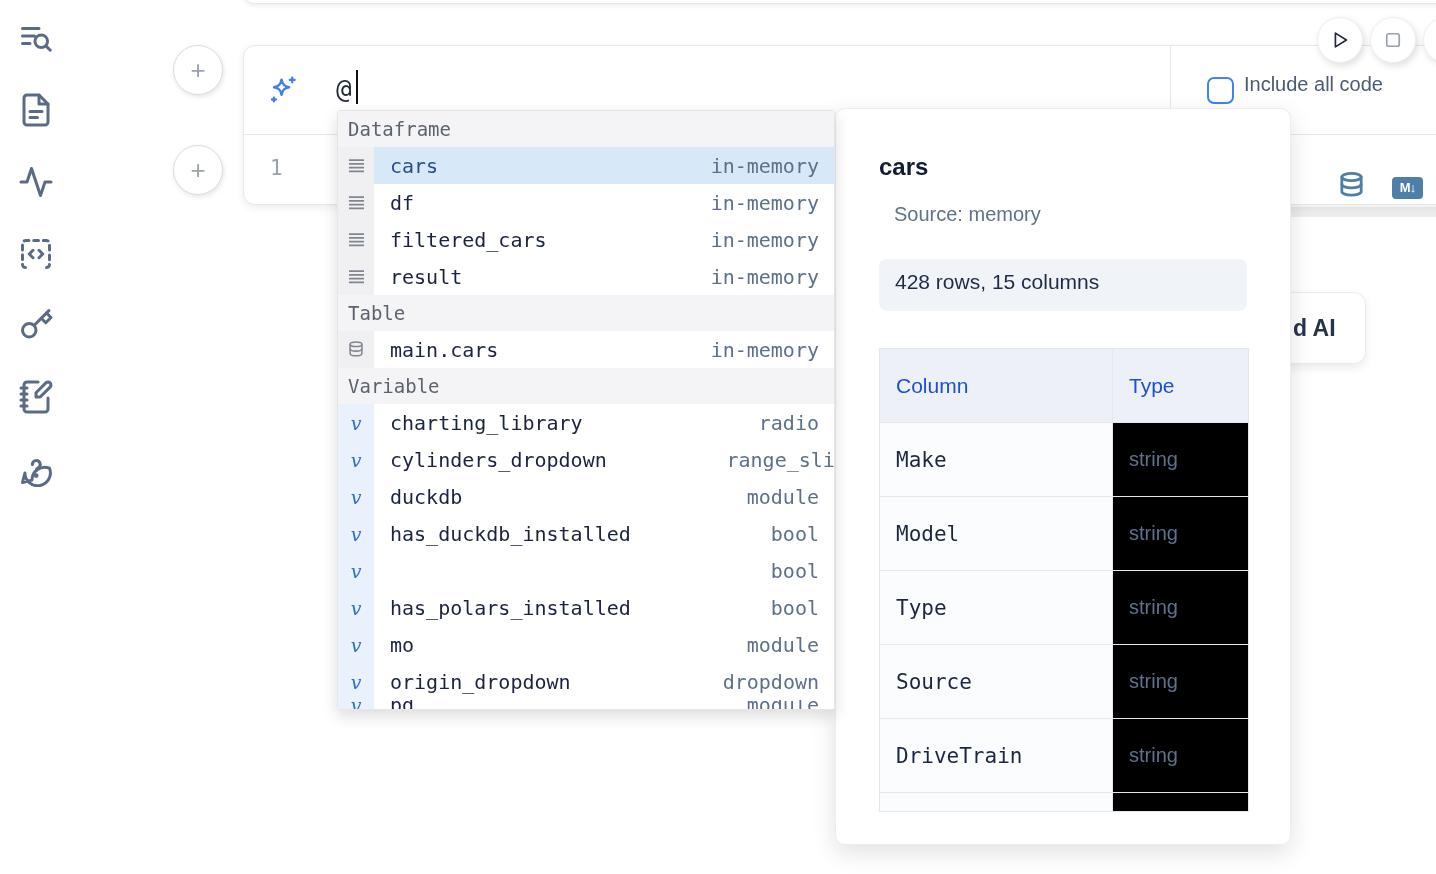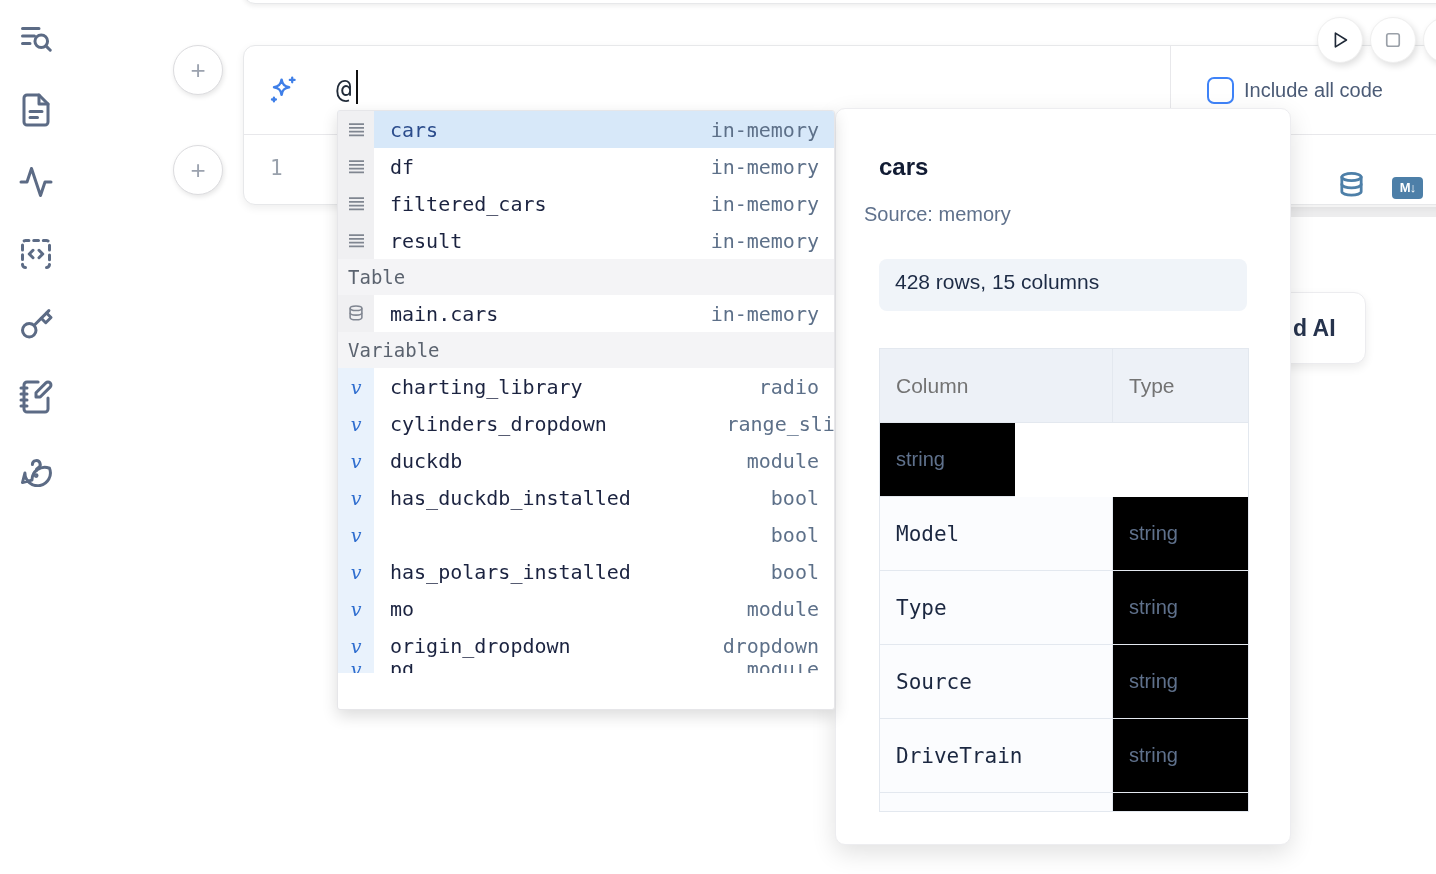--- a/index.html
+++ b/index.html
@@ -24,21 +24,21 @@
   
   .cell-card { position:absolute; left:243px; top:45px; width:1220px; height:160px; background:#fff;
     border:1px solid #e7e8ea; border-radius:12px; box-shadow:0 3px 8px rgba(0,0,0,.07); z-index:3; }
   .ai-row { position:absolute; left:0; top:0; width:100%; height:89px; border-bottom:1px solid #e8e8eb; }
   .ai-divider { position:absolute; left:926px; top:0; width:1px; height:89px; background:#e8e8eb; }
   .sparkle { position:absolute; left:22px; top:28px; width:34px; height:34px; color:#3f7fe8; }
   .ai-text { position:absolute; left:92px; top:28px; font-size:26px; color:#1f2937; }
   .caret { position:absolute; left:112px; top:24px; width:2px; height:34px; background:#111; }
   .chk { position:absolute; left:963px; top:31px; width:27px; height:27px; border:2px solid #3f83f8;
     border-radius:7px; background:#fff; cursor:pointer; }
-  .chk-label { position:absolute; left:1000px; top:33px; font-size:20px; color:#4b5b76; }
+  .chk-label { position:absolute; left:1000px; top:27px; font-size:20px; color:#4b5b76; }
   .line-no { position:absolute; left:26px; top:110px; font-size:21px; color:#99a1ac; }
   .db-icon { position:absolute; left:1093px; top:125px; width:29px; height:30px; color:#4d7fa8; cursor:pointer; }
   .md-badge { position:absolute; left:1148px; top:131px; width:31px; height:22px; background:#4d7fa8; border-radius:4px;
     color:#fff; font-size:13px; font-weight:bold; text-align:center; line-height:22px; letter-spacing:-1px; cursor:pointer; }
 
   
   .run-btn { position:absolute; width:46px; height:46px; border-radius:50%; background:#fff;
     border:1px solid #efefef; box-shadow:2px 3px 7px rgba(0,0,0,.13); z-index:5;
     display:flex; align-items:center; justify-content:center; cursor:pointer; }
 
@@ -64,30 +64,30 @@
   .ac-name { margin-left:16px; font-size:20px; color:#1b2340; white-space:nowrap; }
   .ac-row.selected .ac-name { color:#2b4c8c; }
   .ac-type { margin-left:auto; padding-right:15px; font-size:20px; color:#5d7089; white-space:nowrap; }
   .ac-type.clip { margin-right:-52px; }
   .vglyph { font-family:"DejaVu Serif", serif; font-style:italic; font-size:19px; color:#2f6ecf; }
 
   
   .panel { position:absolute; left:835px; top:108px; width:456px; height:737px; background:#fff; z-index:20;
     border:1px solid #ededf0; border-radius:10px; box-shadow:0 8px 24px rgba(0,0,0,.12); }
   .pv-title { position:absolute; left:43px; top:44px; font-size:24px; font-weight:bold; color:#111b33; }
-  .pv-source { position:absolute; left:28px; top:94px; font-size:20px; color:#5f718c; }
+  .pv-source { position:absolute; left:58px; top:94px; font-size:20px; color:#5f718c; }
   .pv-badge { position:absolute; left:43px; top:150px; width:368px; height:52px; background:#f0f4f9; border-radius:8px;
     font-size:21px; color:#1d2b45; line-height:46px; padding-left:16px; }
   .pv-table { position:absolute; left:43px; top:239px; width:370px; height:464px; overflow:hidden;
     border:1px solid #e3e8ef; }
   .pv-tr { display:flex; height:74px; }
   .pv-td { border-bottom:1px solid #e3e8ef; display:flex; align-items:center; }
   .pv-c1 { width:233px; border-right:1px solid #e3e8ef; padding-left:16px; }
   .pv-c2 { width:135px; padding-left:16px; }
-  .pv-th { background:#edf1f7; font-size:21px; color:#737373; }
+  .pv-th { background:#edf1f7; font-size:21px; color:#1d4ed8; }
   .pv-name { background:#fbfcfe; font-family:"DejaVu Sans Mono", monospace; font-size:21px; color:#1b2740; }
   .pv-type { background:#000000; font-size:20px; color:#5f718c; }
 </style>
 </head>
 <body>
 
 <div class="stage">
 
   <div class="sidebar">
     <div class="side-icon" style="top:21px">
@@ -181,20 +181,21 @@
   </div>
   <div class="run-btn" style="left:1423px; top:17px"></div>
 
   <div class="out-band"></div>
 
   <div class="dai-card">
     <span class="dai-label">d AI</span>
   </div>
 
   <div class="ac" id="ac-list">
+      <div class="ac-header">Dataframe</div>
       <div class="ac-row selected">
         <div class="ac-gutter">
           <svg width="17" height="15" viewBox="0 0 18 16" stroke="currentColor" stroke-width="1.8">
             <path d="M1 2.2h16M1 6.2h16M1 10.2h16M1 14.2h16"></path>
           </svg>
         </div>
         <span class="ac-name">cars</span>
         <span class="ac-type">in-memory</span>
       </div>
       <div class="ac-row">
@@ -304,20 +305,21 @@
   <div class="panel">
     <div class="pv-title">cars</div>
     <div class="pv-source">Source: memory</div>
     <div class="pv-badge">428 rows, 15 columns</div>
     <div class="pv-table" id="pv-table">
         <div class="pv-tr">
           <div class="pv-td pv-c1 pv-th">Column</div>
           <div class="pv-td pv-c2 pv-th">Type</div>
         </div>
         <div class="pv-tr">
+          <div class="pv-td pv-c1 pv-name">Make</div>
           <div class="pv-td pv-c2 pv-type">string</div>
         </div>
         <div class="pv-tr">
           <div class="pv-td pv-c1 pv-name">Model</div>
           <div class="pv-td pv-c2 pv-type">string</div>
         </div>
         <div class="pv-tr">
           <div class="pv-td pv-c1 pv-name">Type</div>
           <div class="pv-td pv-c2 pv-type">string</div>
         </div>

